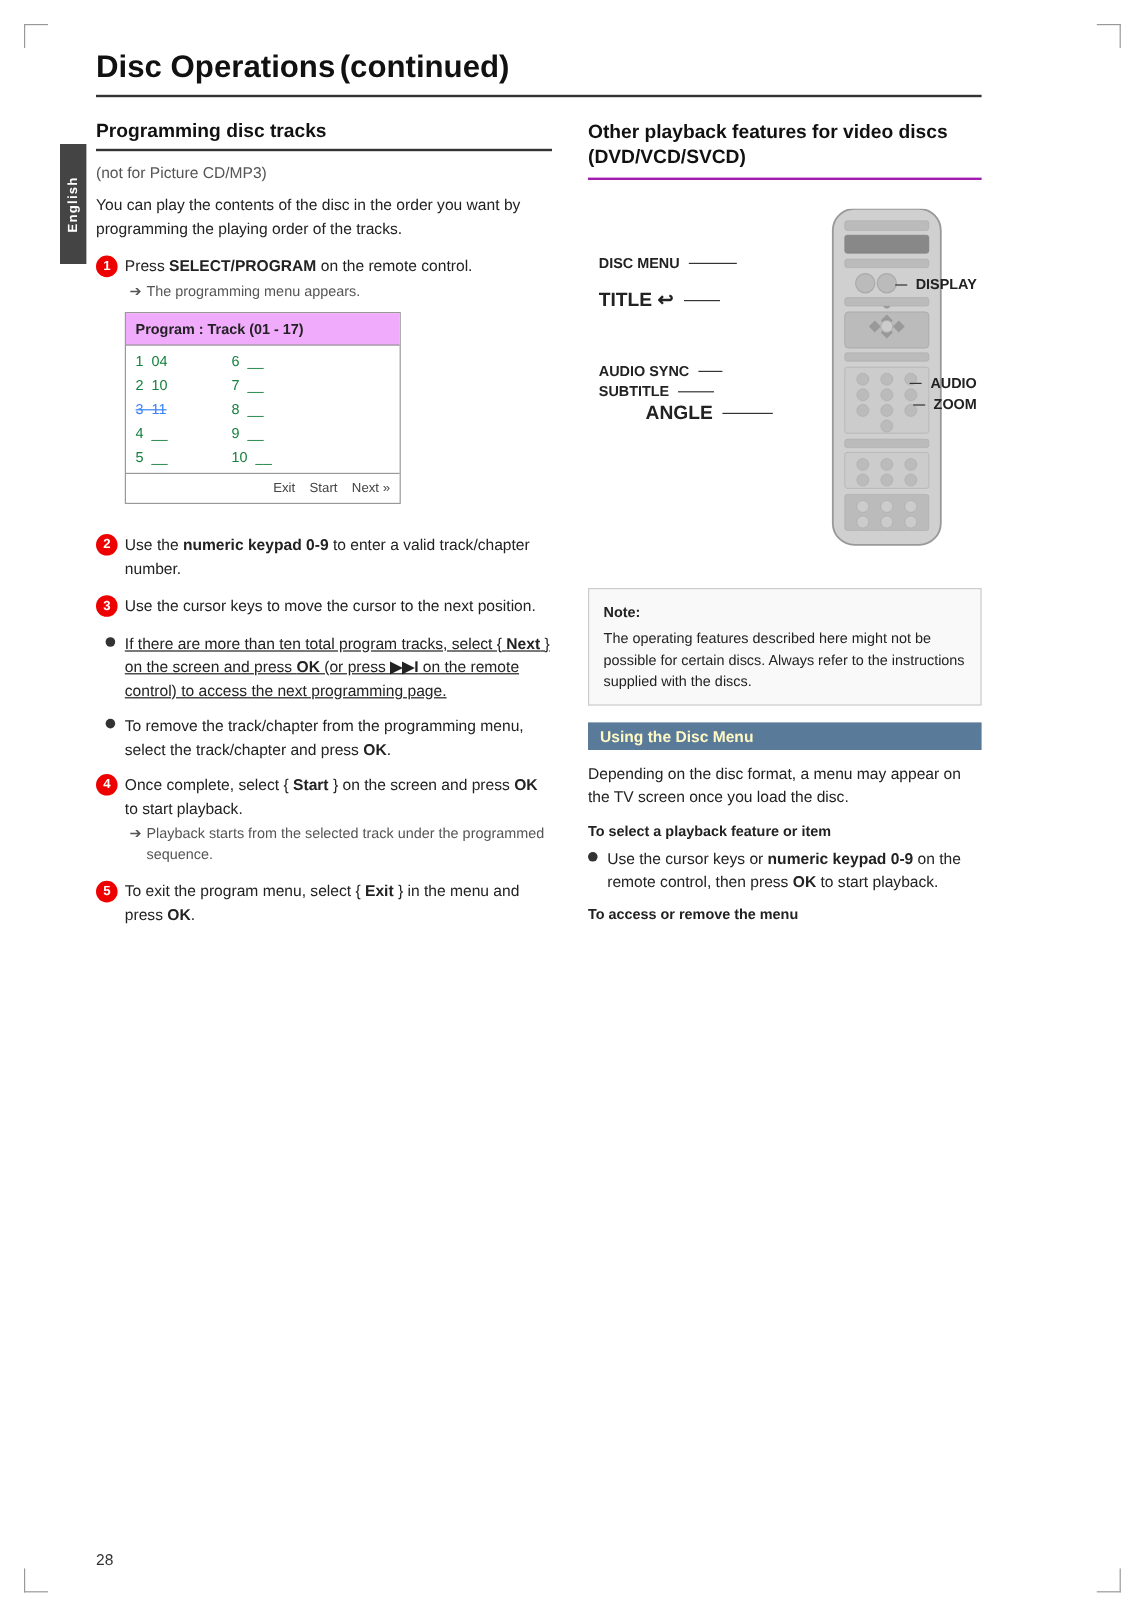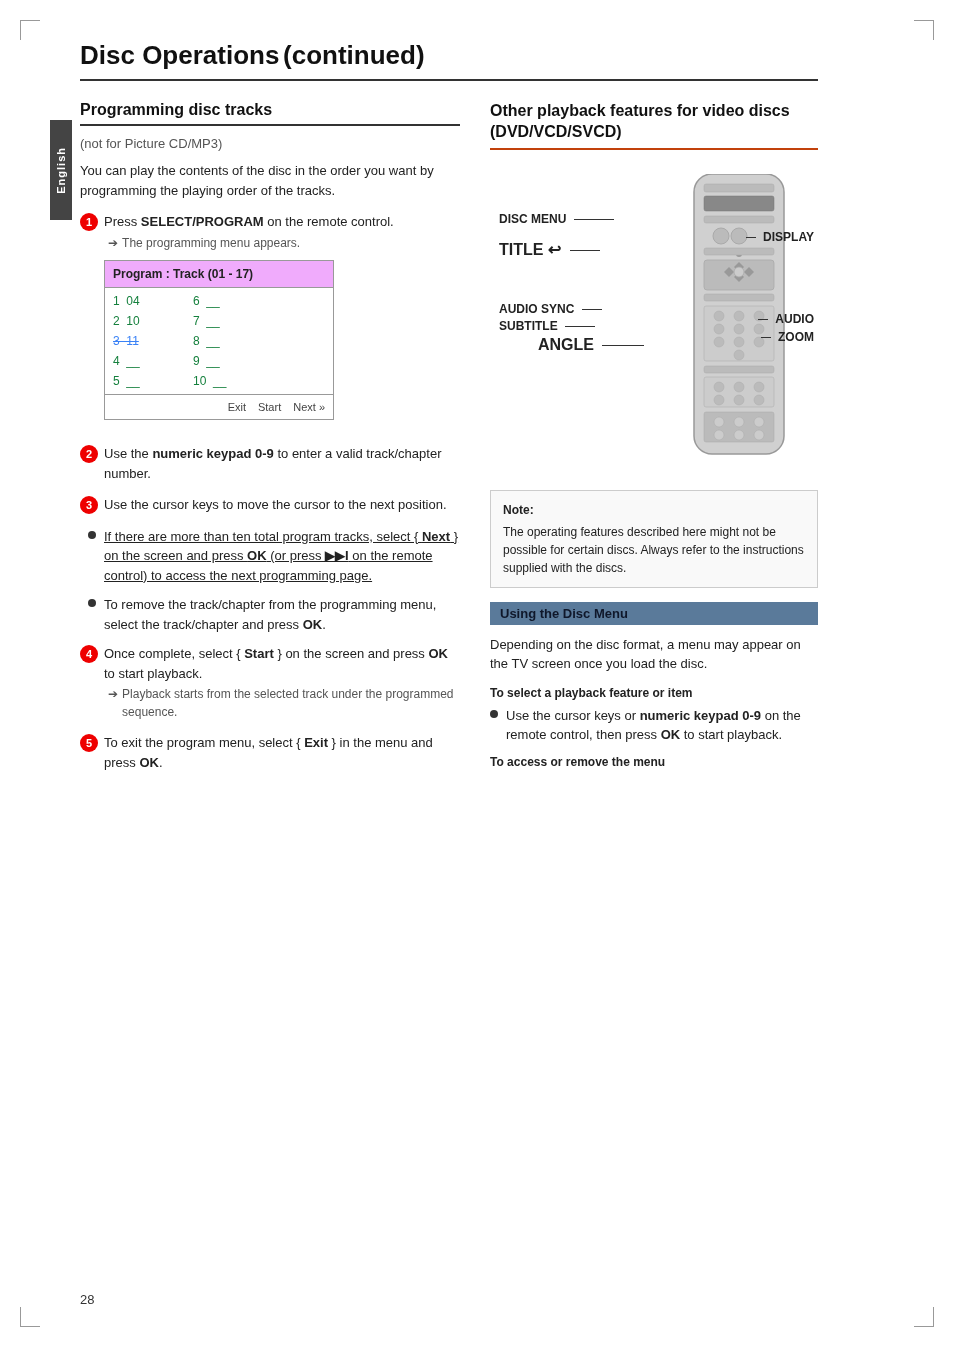--- a/index.html
+++ b/index.html
@@ -192,21 +192,21 @@
       border-top: 1px solid #999;
       font-size: 11px;
       color: #444;
     }
 
     
     .right-section-header {
       font-size: 16px;
       font-weight: bold;
       color: #111;
-      border-bottom: 2px solid #c2410c;
+      border-bottom: 2px solid #a21caf;
       padding-bottom: 5px;
       margin-bottom: 14px;
       line-height: 1.3;
     }
 
     
     .remote-diagram {
       position: relative;
       width: 320px;
       height: 320px;
@@ -226,21 +226,21 @@
       font-weight: bold;
       margin-bottom: 4px;
     }
 
     
     .disc-menu-section {
       margin-top: 10px;
     }
     .disc-menu-header {
       background: #5a7a9a;
-      color: #0f172a;
+      color: #fef9c3;
       padding: 4px 10px;
       font-size: 13px;
       font-weight: bold;
       margin-bottom: 10px;
     }
 
     .sub-section-title {
       font-weight: bold;
       font-size: 12px;
       margin-bottom: 6px;

